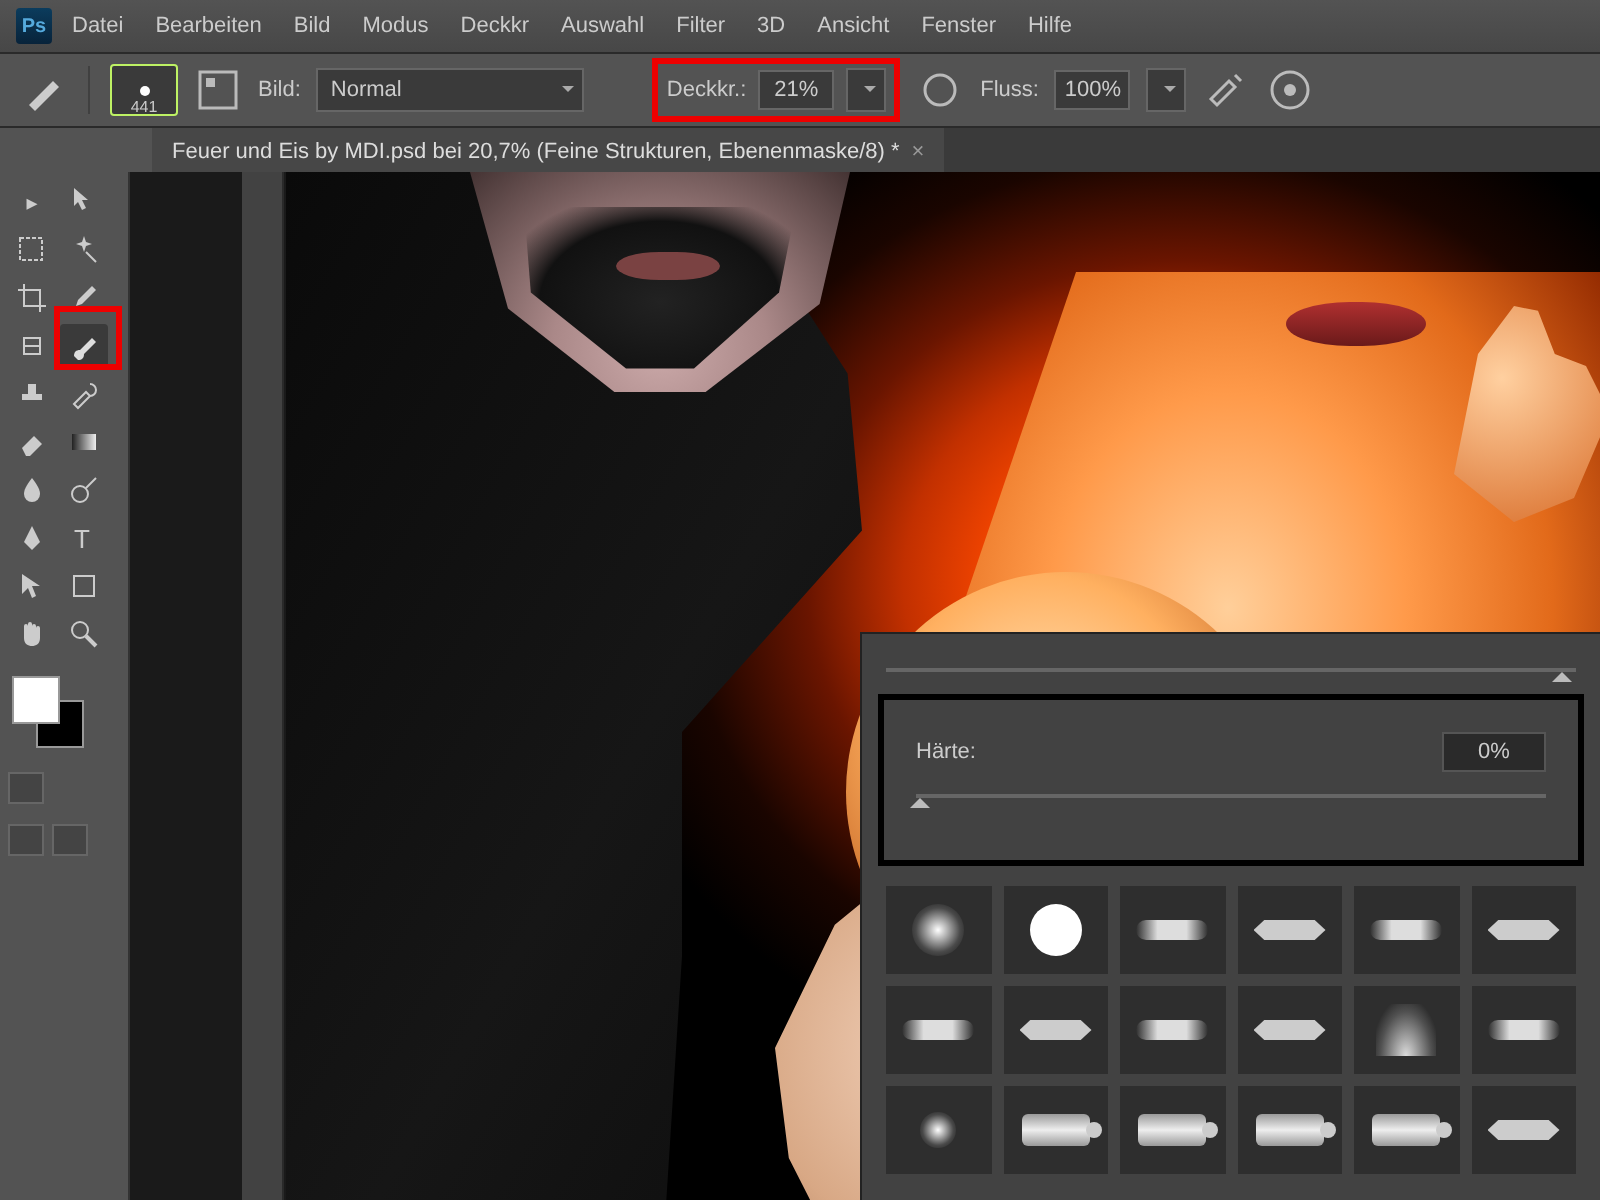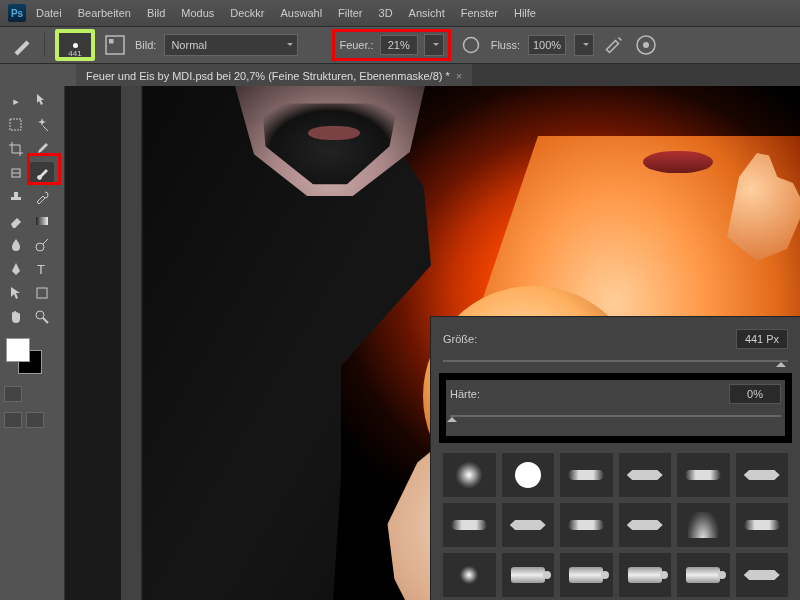--- a/index.html
+++ b/index.html
@@ -2,21 +2,21 @@
 <html><head>
 <meta charset="utf-8">
 <style>
 html,body{margin:0;padding:0;width:800px;height:600px;background:#535353;font-family:"Segoe UI",Arial,sans-serif;font-size:11px;color:#ccc;overflow:hidden;user-select:none}
 .menubar{height:26px;background:linear-gradient(#535353,#474747);display:flex;align-items:center;padding:0 8px;border-bottom:1px solid #2a2a2a}
 .ps-logo{width:18px;height:18px;background:linear-gradient(#0b3c5d,#08233a);color:#5ad;font-weight:bold;font-size:10px;display:flex;align-items:center;justify-content:center;border-radius:2px;margin-right:10px}
 .menubar span{margin-right:16px;cursor:default}
 .optbar{height:36px;background:#535353;display:flex;align-items:center;padding:0 10px;gap:8px;border-bottom:1px solid #2a2a2a}
 .opt-icon{width:24px;height:24px;display:flex;align-items:center;justify-content:center}
 .opt-sep{width:1px;height:24px;background:#404040;margin:0 2px}
-.brush-preview{width:32px;height:24px;background:#3a3a3a;border:4px solid #bef264;border-radius:2px;display:flex;flex-direction:column;align-items:center;justify-content:center;position:relative}
+.brush-preview{width:32px;height:24px;background:#3a3a3a;border:1px solid #bef264;border-radius:2px;display:flex;flex-direction:column;align-items:center;justify-content:center;position:relative}
 .brush-preview .dot{width:5px;height:5px;background:#fff;border-radius:50%}
 .brush-preview .num{font-size:8px;position:absolute;bottom:-1px}
 .dropdown{height:20px;background:#3a3a3a;border:1px solid #666;display:flex;align-items:center;padding:0 16px 0 6px;position:relative;font-size:11px}
 .dropdown::after{content:"";position:absolute;right:4px;top:8px;border:3px solid transparent;border-top-color:#aaa}
 .lbl{font-size:11px}
 .fld{width:36px;height:18px;background:#3a3a3a;border:1px solid #666;text-align:center;line-height:18px;font-size:11px}
 .redbox{border:3px solid #e00;padding:2px 4px;display:flex;align-items:center;gap:6px}
 .tabbar{height:24px;background:#3a3a3a;display:flex;align-items:flex-start;border-bottom:1px solid #222;margin-left:76px}
 .tab{height:24px;padding:0 10px;display:flex;align-items:center;gap:6px;font-size:11px;color:#ddd;background:#474747}
 .tab .x{font-size:11px;color:#999;cursor:pointer}
@@ -46,21 +46,21 @@
 .hand2{position:absolute;left:210px;top:350px;width:230px;height:220px;background:radial-gradient(circle at 55% 40%,#f4d5c0,#d8a885 55%,#a07050 90%);clip-path:polygon(35% 100%,18% 65%,15% 40%,28% 12%,42% 0,55% 8%,55% 30%,70% 15%,80% 30%,65% 60%,85% 60%,88% 75%,68% 100%)}
 .brush-cursor{position:absolute;left:358px;top:318px;width:72px;height:72px;border:1px solid #222;border-radius:50%}
 .brush-cross{position:absolute;left:378px;top:345px;font-size:14px;color:#222}
 .panel{position:absolute;right:0;top:230px;width:370px;height:370px;background:#424242;border-left:1px solid #222;border-top:1px solid #222;padding:12px;box-sizing:border-box}
 .prow{display:flex;align-items:center;gap:10px;margin-bottom:6px}
 .prow .plbl{width:60px;font-size:11px}
 .prow .pval{width:50px;height:18px;background:#2a2a2a;border:1px solid #555;text-align:center;line-height:18px;font-size:11px}
 .slider{position:relative;height:12px;margin-bottom:10px}
 .slider .track{position:absolute;left:0;right:0;top:5px;height:2px;background:#666}
 .slider .thumb{position:absolute;top:2px;border:5px solid transparent;border-bottom-color:#bbb}
-.redbox2{border:7px solid #000000;padding:4px;margin:-4px -4px 8px -4px}
+.redbox2{border:3px solid #000000;padding:16px;margin:-4px -4px 8px -4px}
 .brushgrid{display:grid;grid-template-columns:repeat(6,1fr);gap:6px;margin-top:10px;max-height:200px;overflow:hidden}
 .bcell{height:44px;background:#2e2e2e;display:flex;align-items:center;justify-content:center}
 .soft{width:26px;height:26px;background:radial-gradient(circle,#fff 0%,#fff2 60%,transparent 80%);border-radius:50%}
 .hard{width:26px;height:26px;background:#fff;border-radius:50%}
 .stroke{width:36px;height:10px;background:linear-gradient(90deg,transparent,#ddd 30%,#ddd 70%,transparent);border-radius:5px}
 .stroke2{width:36px;height:10px;background:#ccc;clip-path:polygon(0 50%,15% 0,85% 0,100% 50%,85% 100%,15% 100%)}
 .fan{width:30px;height:26px;background:radial-gradient(ellipse at 50% 100%,#ddd 0%,#ddd3 60%,transparent 80%)}
 .tube{width:34px;height:16px;background:linear-gradient(#999,#eee,#999);border-radius:3px;position:relative}
 .tube::after{content:"";position:absolute;right:-6px;top:4px;width:8px;height:8px;background:#ccc;border-radius:50%}
 .red-tool{position:absolute;outline:3px solid #e00}
@@ -97,21 +97,21 @@
   <div class="opt-icon">
       <svg viewBox="0 0 16 16">
         <rect x="2" y="2" width="12" height="12" fill="none" stroke="#bbb"></rect>
         <rect x="4" y="4" width="3" height="3" fill="#bbb"></rect>
       </svg>
     </div>
   <span class="lbl">Bild:</span>
   <div class="dropdown" style="width:110px">Normal</div>
   <div style="width:18px"></div>
   <div class="redbox">
-    <span class="lbl">Feuer.:</span>
+    <span class="lbl">Deckkr.:</span>
     <div class="fld">21%</div>
     <div class="dropdown" style="width:8px;padding:0 10px 0 0"></div>
   </div>
   <div class="opt-icon">
       <svg viewBox="0 0 16 16">
         <circle cx="8" cy="8" r="5" fill="none" stroke="#bbb"></circle>
       </svg>
     </div>
   <span class="lbl">Fluss:</span>
   <div class="fld">100%</div>
@@ -289,25 +289,20 @@
       <div class="girl-hand"></div>
       <div class="man-body"></div>
       <div class="man-face"></div>
       <div class="beard"></div>
       <div class="lips-m"></div>
       <div class="hand2"></div>
       <div class="brush-cursor"></div>
       <div class="brush-cross">+</div>
 
       <div class="panel">
-        <div class="prow">
-          <div class="plbl">Größe:</div>
-          <div style="flex:1"></div>
-          <div class="pval">441 Px</div>
-        </div>
         <div class="slider">
             <div class="track"></div>
             <div class="thumb" style="right:2px"></div>
           </div>
 
         <div class="redbox2">
           <div class="prow">
             <div class="plbl">Härte:</div>
             <div style="flex:1"></div>
             <div class="pval">0%</div>

